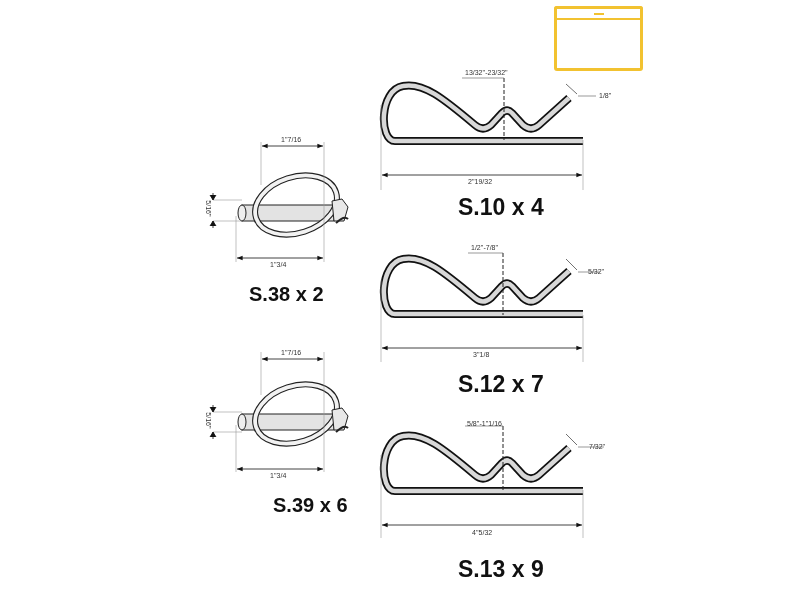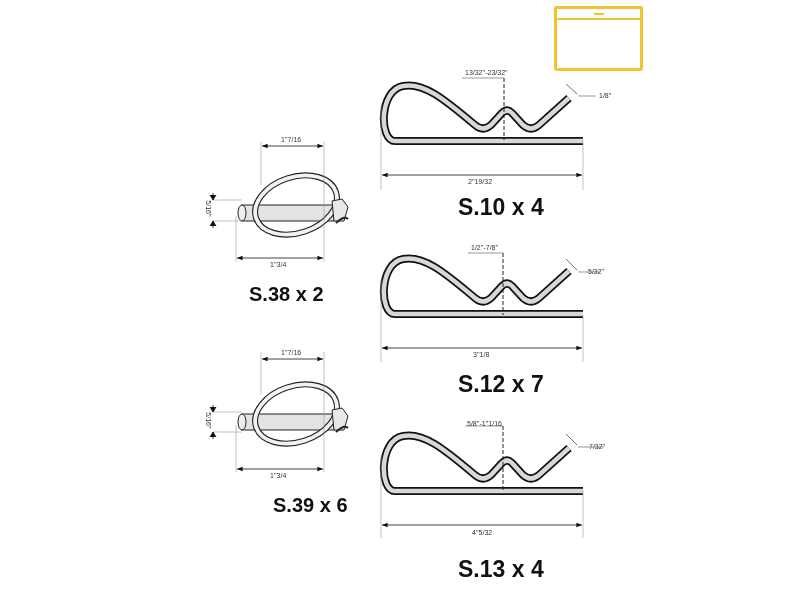--- a/index.html
+++ b/index.html
@@ -115,21 +115,21 @@
 <div class="abs caption cap-big" style="left:458px;top:194px;">S.10 x 4</div>
 
 <div class="abs dim" style="left:471px;top:244px;">1/2''-7/8''</div>
 <div class="abs dim" style="left:588px;top:268px;">5/32''</div>
 <div class="abs dim" style="left:473px;top:351px;">3''1/8</div>
 <div class="abs caption cap-big" style="left:458px;top:371px;">S.12 x 7</div>
 
 <div class="abs dim" style="left:467px;top:420px;">5/8''-1''1/16</div>
 <div class="abs dim" style="left:589px;top:443px;">7/32''</div>
 <div class="abs dim" style="left:472px;top:529px;">4''5/32</div>
-<div class="abs caption cap-big" style="left:458px;top:556px;">S.13 x 4</div>
+<div class="abs caption cap-big" style="left:458px;top:556px;">S.13 x 9</div>
 
 <div class="abs dim" style="left:281px;top:136px;">1''7/16</div>
 <div class="abs dim" style="left:200px;top:205px;transform:rotate(90deg);">5/16''</div>
 <div class="abs dim" style="left:270px;top:261px;">1''3/4</div>
 <div class="abs caption cap-small" style="left:249px;top:283px;">S.38 x 2</div>
 
 <div class="abs dim" style="left:281px;top:349px;">1''7/16</div>
 <div class="abs dim" style="left:200px;top:417px;transform:rotate(90deg);">5/16''</div>
 <div class="abs dim" style="left:270px;top:472px;">1''3/4</div>
 <div class="abs caption cap-small" style="left:249px;top:494px;margin-left:24px;">S.39 x 6</div>

